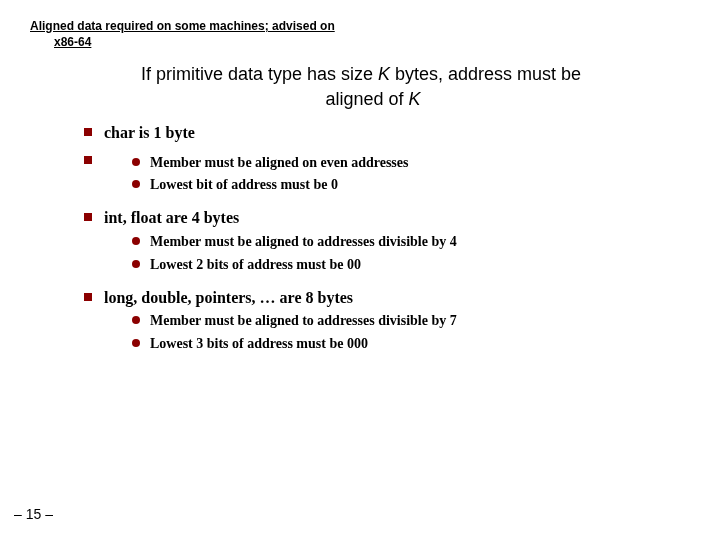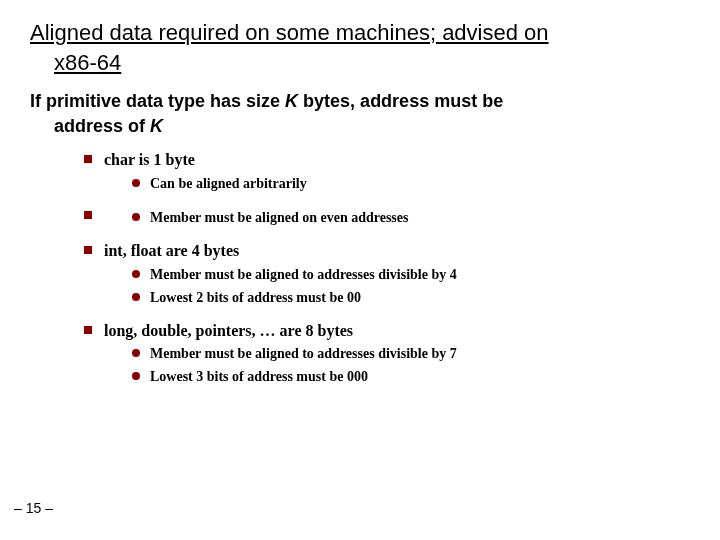--- a/index.html
+++ b/index.html
@@ -19,36 +19,37 @@
     width: 100%;
     height: 100%;
   }
   .title {
     font-size: 30px;
     font-weight: bold;
     margin: 0 0 14px 0;
     letter-spacing: 0.5px;
   }
   .section-underlined {
-    font-size: 22px;
-    font-weight: normal;
+    font-size: 12px;
+    font-weight: bold;
     margin: 4px 0 12px 0;
     line-height: 1.35;
   }
   .section-underlined .u {
     text-decoration: underline;
   }
   .section-indent {
     margin-left: 24px;
   }
   .section-plain {
     font-size: 18px;
-    font-weight: bold;
+    font-weight: normal;
     margin: 4px 0 8px 0;
     line-height: 1.35;
+    text-align: center;
   }
   .italic {
     font-style: italic;
   }
   ul.level1 {
     list-style: none;
     padding: 0;
     margin: 0 0 0 54px;
     font-family: Liberation Serif, serif;
   }
@@ -86,52 +87,50 @@
     left: 0;
     top: 6px;
     width: 8px;
     height: 8px;
     background: #8b0000;
     border-radius: 50%;
   }
   .page-number {
     position: absolute;
     left: 14px;
-    bottom: 24px;
+    bottom: 18px;
     font-size: 14px;
     font-weight: normal;
     color: #000;
   }
 </style>
 </head>
 <body>
 
 <div class="slide">
 
 
   <div class="section-underlined">
     <span class="u">Aligned data required on some machines; advised on</span><br>
     <span class="section-indent u">x86-64</span>
   </div>
 
   <div class="section-plain">
     <span>If primitive data type has size </span><span class="italic">K</span><span> bytes, address must be</span><br>
-    <span class="section-indent"><span>address of </span><span class="italic">K</span></span>
+    <span class="section-indent"><span>aligned of </span><span class="italic">K</span></span>
   </div>
 
   <ul class="level1">
     <li>
       <span>char is 1 byte</span>
-      <ul class="level2">
-        <li>Can be aligned arbitrarily</li>
-      </ul>
     </li>
     <li>
       <ul class="level2">
         <li>Member must be aligned on even addresses</li>
+        <li>Lowest bit of address must be 0</li>
       </ul>
     </li>
     <li>
       <span>int, float are 4 bytes</span>
       <ul class="level2">
         <li>Member must be aligned to addresses divisible by 4</li>
         <li>Lowest 2 bits of address must be 00</li>
       </ul>
     </li>
     <li>

